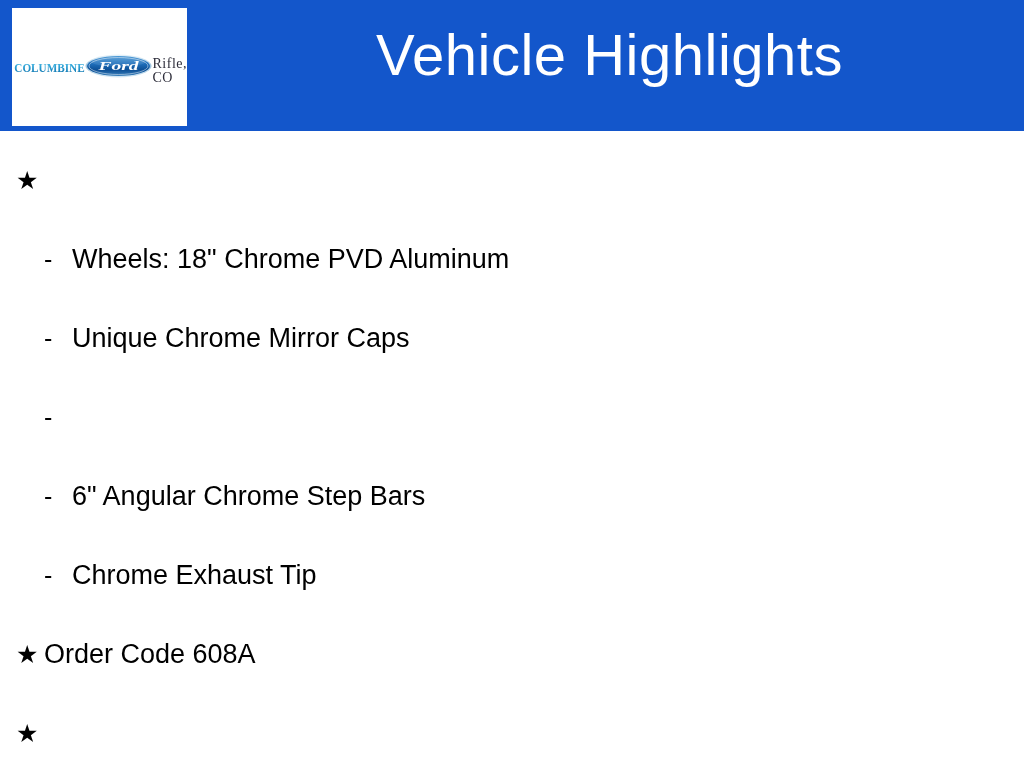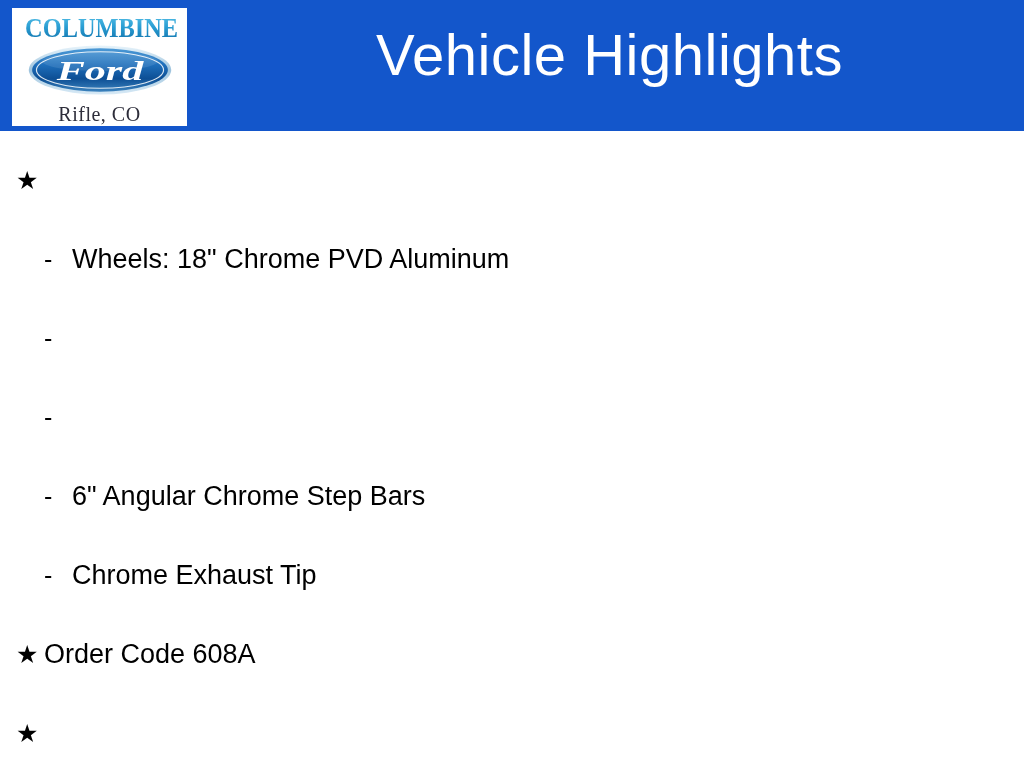--- a/index.html
+++ b/index.html
@@ -24,21 +24,21 @@
   }
 
   .logo-box {
     position: absolute;
     left: 12px;
     top: 8px;
     width: 175px;
     height: 118px;
     background: #ffffff;
     display: flex;
-    flex-direction: column;
+    flex-direction: row;
     align-items: center;
     justify-content: center;
     overflow: hidden;
   }
 
   .logo-wordmark {
     display: block;
     width: 160px;
     height: 34px;
     margin-top: 2px;
@@ -46,21 +46,21 @@
 
   .logo-oval {
     display: block;
     width: 146px;
     height: 52px;
     margin-top: -2px;
   }
 
   .logo-city {
     font-family: "Liberation Serif", serif;
-    font-size: 20px;
+    font-size: 14px;
     color: #2d2d3a;
     letter-spacing: 0.5px;
     margin-top: 8px;
     line-height: 1;
   }
 
   .header-title {
     position: absolute;
     left: 195px;
     right: 0;
@@ -164,20 +164,21 @@
 <div class="highlights">
     <div class="hl-row level-0">
       <span class="hl-bullet">★</span>
     </div>
     <div class="hl-row level-1">
       <span class="hl-bullet">-</span>
       <span class="hl-text">Wheels: 18" Chrome PVD Aluminum</span>
     </div>
     <div class="hl-row level-1">
       <span class="hl-bullet">-</span>
+      <span class="hl-text">Unique Chrome Mirror Caps</span>
     </div>
     <div class="hl-row level-1">
       <span class="hl-bullet">-</span>
     </div>
     <div class="hl-row level-1">
       <span class="hl-bullet">-</span>
       <span class="hl-text">6" Angular Chrome Step Bars</span>
     </div>
     <div class="hl-row level-1">
       <span class="hl-bullet">-</span>

